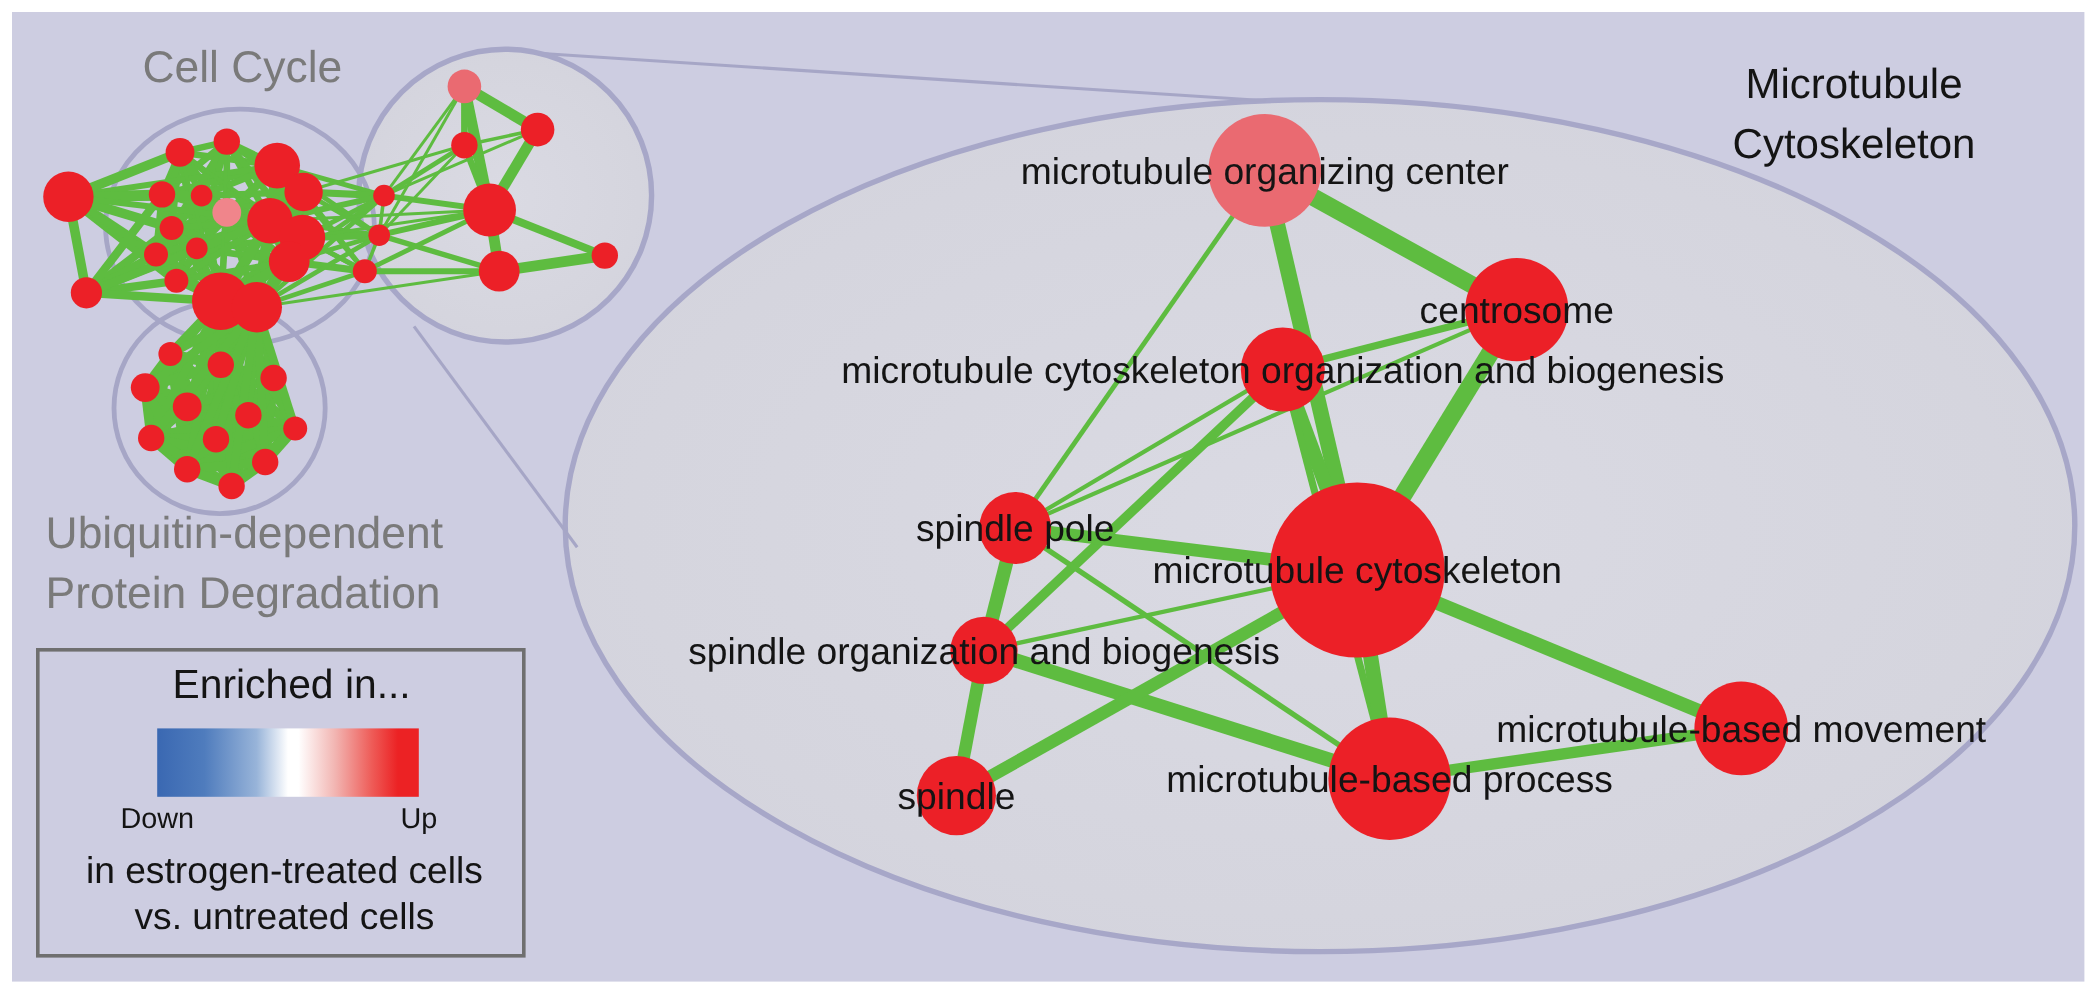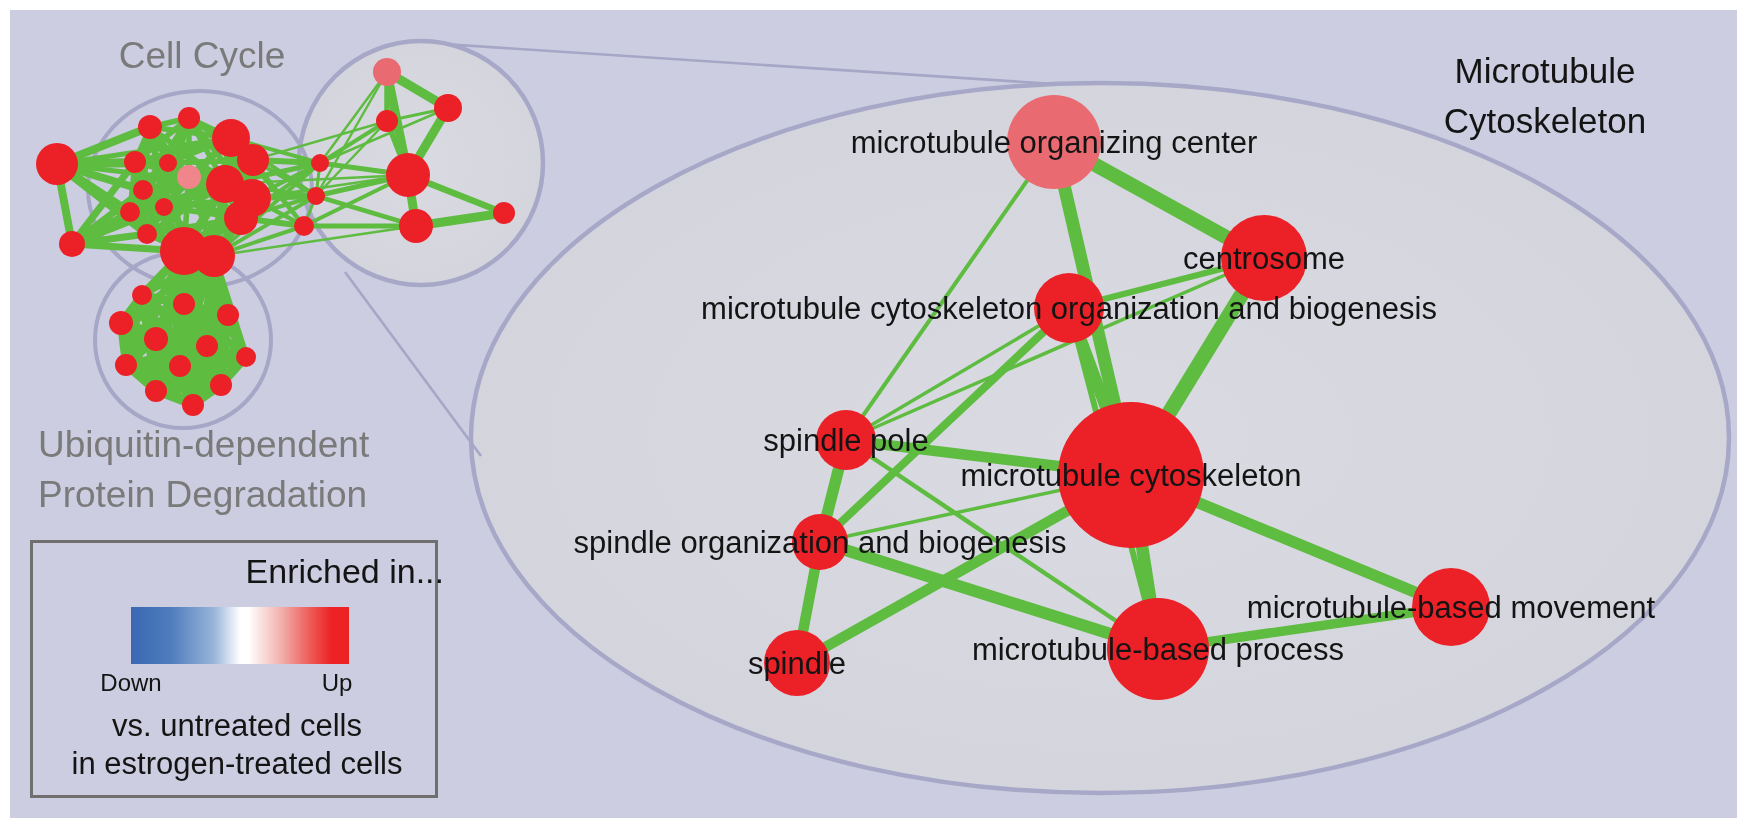--- a/index.html
+++ b/index.html
@@ -11,21 +11,21 @@
   #stage { position: relative; width: 1750px; height: 826px; }
   #panel { position: absolute; background: #cdcde1; }
   #net-svg { position: absolute; left: 0; top: 0; }
   .region-label { position: absolute; color: #7a7a7a; font-size: 37px; line-height: 50px; white-space: nowrap; }
   #label-cell-cycle { transform: translateX(-50%); }
   #label-microtubule { transform: translateX(-50%); text-align: center; color: #141414; font-size: 35px; }
   #legend {
     position: absolute; border: 3px solid #6f6f6f; box-sizing: border-box;
     color: #141414; text-align: center;
   }
-  #legend-title { position: absolute; width: 100%; left: 9px; top: 9px; font-size: 34px; text-align: right; }
+  #legend-title { position: absolute; width: 100%; left: 9px; top: 9px; font-size: 34px; }
   #legend-bar { position: absolute; }
   #legend-down, #legend-up { position: absolute; font-size: 24px; transform: translateX(-50%); }
   #legend-caption { position: absolute; width: 100%; font-size: 31px; line-height: 38px; }
   svg text.node-label {
     font-family: "Liberation Sans", sans-serif;
     font-size: 31px; fill: #141414;
   }
 </style>
 </head>
 <body>
@@ -376,19 +376,19 @@
   </div>
   <div class="region-label" id="label-ubiquitin" style="left: 38px; top: 420px;">
     <div>Ubiquitin-dependent</div>
     <div>Protein Degradation</div>
   </div>
 
   <div id="legend" style="left: 30px; top: 540px; width: 408px; height: 258px;">
     <div id="legend-title">Enriched in...</div>
     <div id="legend-bar" style="left: 98px; top: 64px; width: 218px; height: 57px; background: linear-gradient(to right, rgb(58, 104, 178) 0%, rgb(79, 124, 189) 18%, rgb(152, 180, 217) 38%, rgb(255, 255, 255) 50%, rgb(255, 255, 255) 54%, rgb(242, 181, 178) 68%, rgb(238, 92, 88) 82%, rgb(236, 34, 36) 92%);"></div>
     <div id="legend-down" style="left: 98px; top: 126px;">Down</div>
-    <div id="legend-up" style="left: 304px; top: 126px;">Up</div>
+    <div id="legend-up" style="left: 316px; top: 126px;">Up</div>
     <div id="legend-caption" style="top: 164px; left: 3px;">
+      <div>in estrogen-treated cells</div>
       <div>vs. untreated cells</div>
-      <div>in estrogen-treated cells</div>
     </div>
   </div>
 </div>
 
 </body></html>

